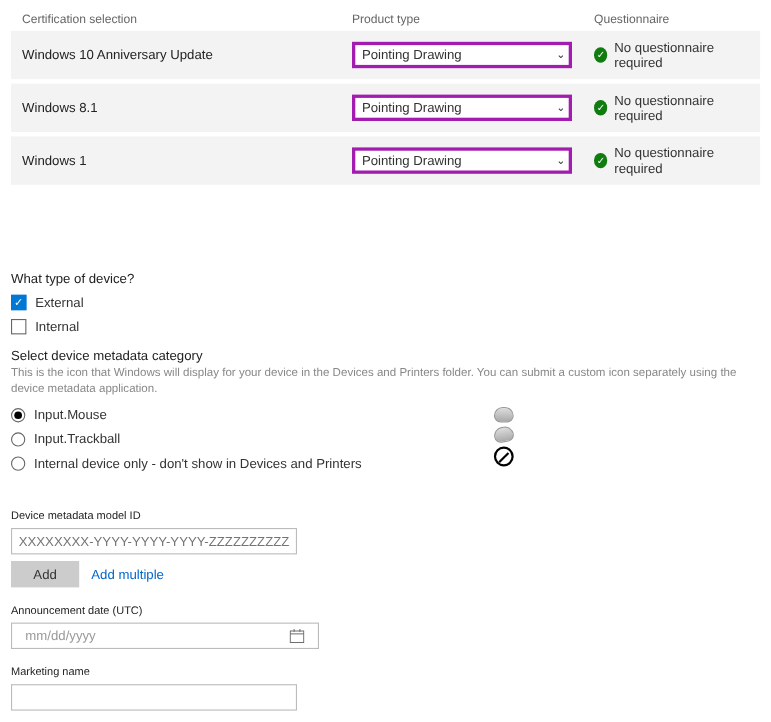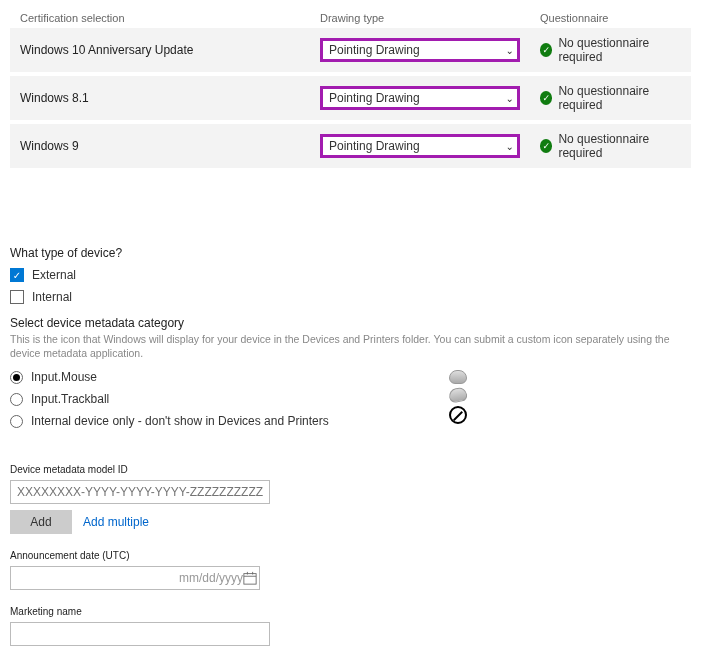--- a/index.html
+++ b/index.html
@@ -35,30 +35,30 @@
   .trackball-icon { transform: rotate(-10deg); }
   .no-icon { width: 18px; height: 18px; border: 2px solid #000; border-radius: 50%; position: relative; }
   .no-icon::after { content:""; position:absolute; left:1px; right:1px; top:50%; border-top:2px solid #000; transform: rotate(-45deg); }
   .form-section { margin-top: 28px; }
   .form-label { font-size: 10px; color: #222; margin-bottom: 5px; }
   .text-input { width: 260px; height: 24px; border: 1px solid #bbb; font-size: 12px; padding: 2px 6px; color: #999; }
   .text-input.empty { color: #333; }
   .btn-row { display: flex; align-items: center; gap: 11px; margin-top: 6px; margin-bottom: 16px; }
   .btn-add { width: 62px; height: 24px; background: #ccc; border: none; font-size: 12px; color: #333; cursor: pointer; }
   .link { color: #0066cc; font-size: 12px; cursor: pointer; }
-  .date-input { width: 250px; height: 24px; border: 1px solid #bbb; font-size: 12px; padding: 2px 2px; color: #999; display: flex; align-items: center; justify-content: flex-end; }
+  .date-input { width: 280px; height: 24px; border: 1px solid #bbb; font-size: 12px; padding: 2px 12px; color: #999; display: flex; align-items: center; justify-content: space-between; }
   .cal-icon { width: 14px; height: 14px; display: inline-block; }
 </style>
 </head>
 <body>
 
 <div class="cert-table">
   <div class="cert-header">
     <div class="col-cert">Certification selection</div>
-    <div class="col-prod">Drawing type</div>
+    <div class="col-prod">Product type</div>
     <div class="col-q">Questionnaire</div>
   </div>
   <div class="cert-row">
     <div class="cert-name">Windows 10 Anniversary Update</div>
     <div class="prod-cell">
       <div class="select-wrapper">
         <select class="select"><option>Pointing Drawing</option></select>
         <span class="chev">⌄</span>
       </div>
     </div>
@@ -74,21 +74,21 @@
         <select class="select"><option>Pointing Drawing</option></select>
         <span class="chev">⌄</span>
       </div>
     </div>
     <div class="q-cell">
       <span class="check-circle">✓</span>
       <span>No questionnaire required</span>
     </div>
   </div>
   <div class="cert-row">
-    <div class="cert-name">Windows 9</div>
+    <div class="cert-name">Windows 1</div>
     <div class="prod-cell">
       <div class="select-wrapper">
         <select class="select"><option>Pointing Drawing</option></select>
         <span class="chev">⌄</span>
       </div>
     </div>
     <div class="q-cell">
       <span class="check-circle">✓</span>
       <span>No questionnaire required</span>
     </div>

